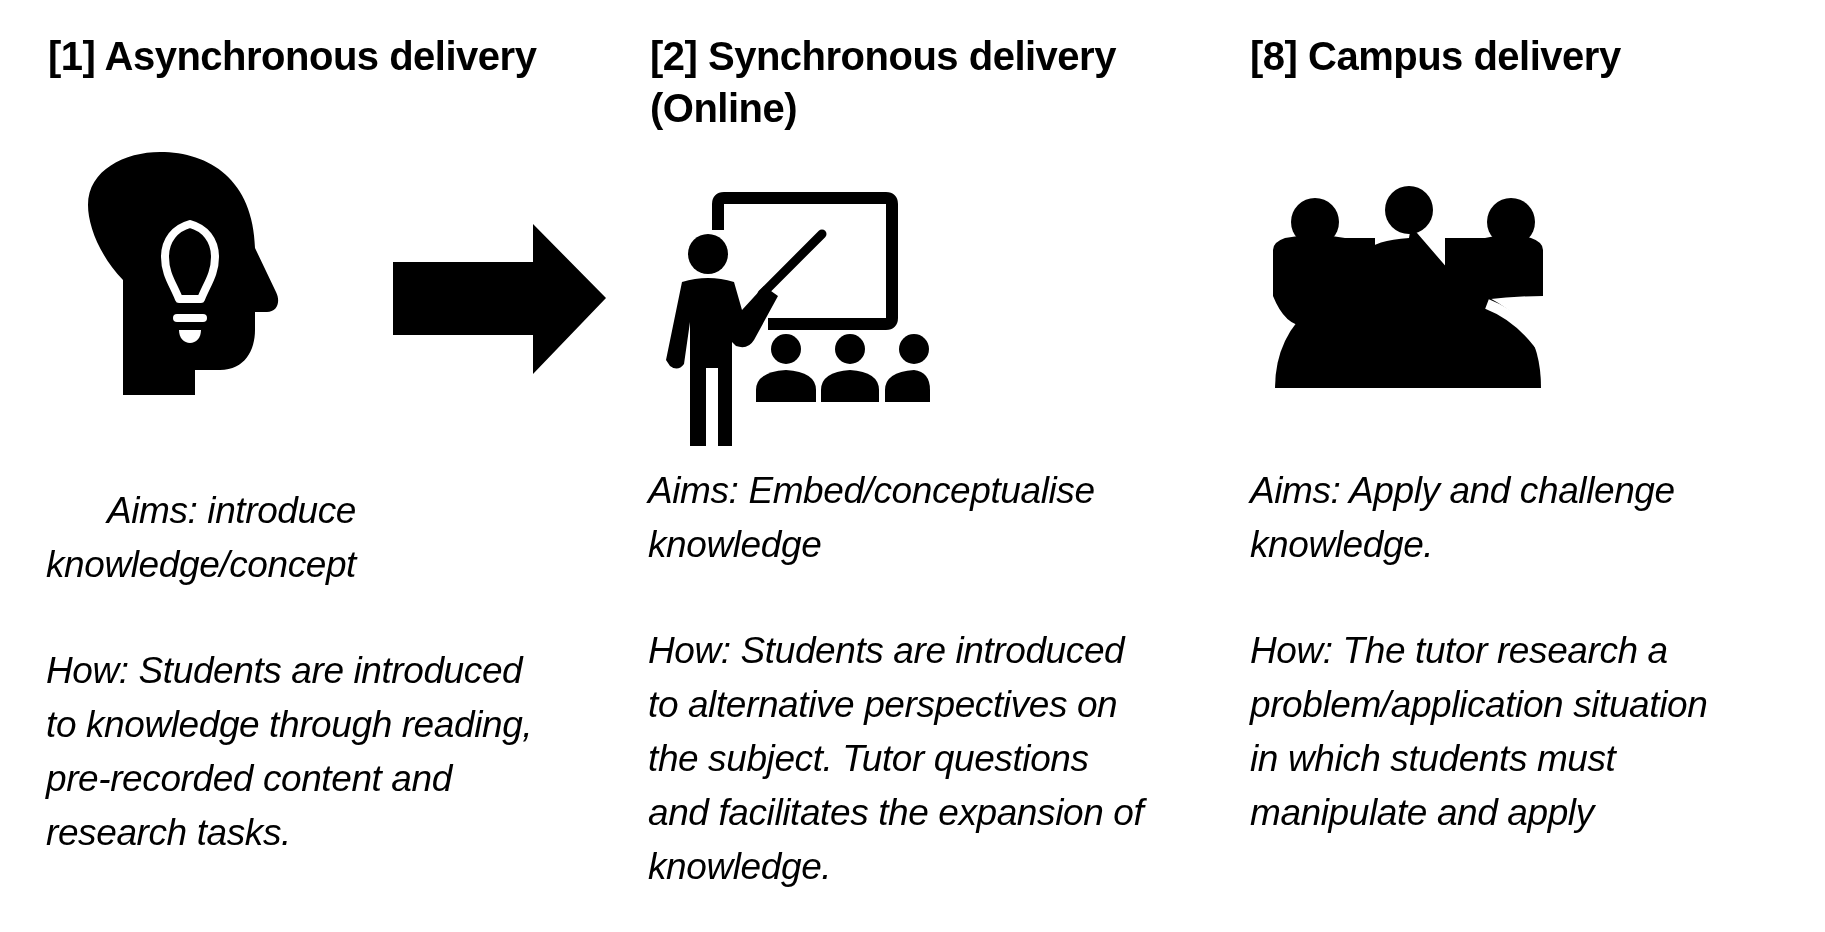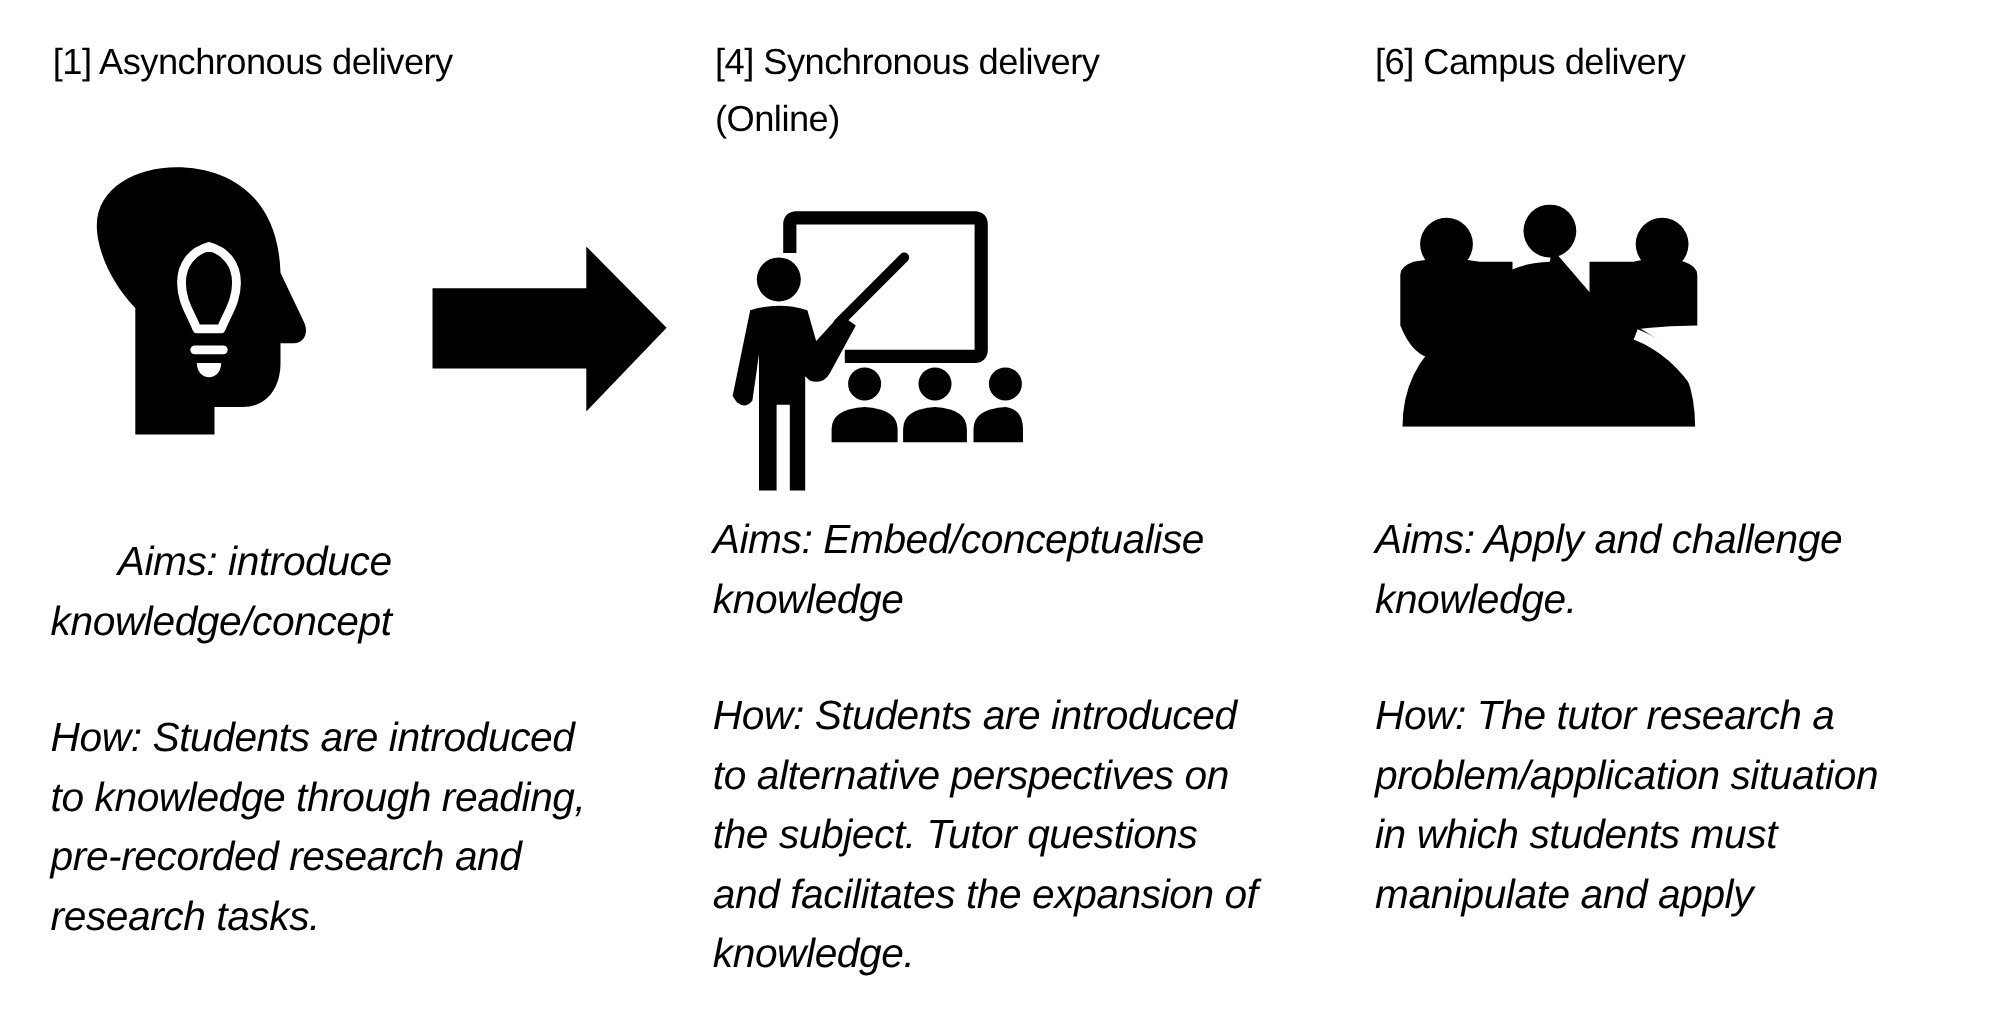--- a/index.html
+++ b/index.html
@@ -1,20 +1,20 @@
 <!DOCTYPE html>
 <html><head>
 <meta charset="utf-8">
 <style>
   html, body { margin: 0; padding: 0; background: #ffffff; }
   body { width: 1825px; height: 932px; position: relative; overflow: hidden; color: #000; }
   .title {
     position: absolute; margin: 0;
-    font-family: "Liberation Sans", sans-serif; font-weight: normal;
-    font-size: 33px; line-height: 52px; letter-spacing: -0.5px;
+    font-family: "Liberation Sans", sans-serif; font-weight: bold;
+    font-size: 40px; line-height: 52px; letter-spacing: -0.5px;
   }
   .para {
     position: absolute; margin: 0;
     font-family: "Liberation Sans", sans-serif; font-style: italic;
     font-size: 37px; line-height: 54px; letter-spacing: -0.4px;
   }
   .line { display: block; white-space: nowrap; }
   .icon { position: absolute; }
   .icon svg { display: block; }
 </style>
@@ -46,26 +46,26 @@
 </div>
 
 <p class="para" style="left:46px; top:484px;text-align:right;">
   <span class="line">Aims: introduce</span>
   <span class="line">knowledge/concept</span>
 </p>
 
 <p class="para" style="left:46px; top:644px;">
   <span class="line">How: Students are introduced</span>
   <span class="line">to knowledge through reading,</span>
-  <span class="line">pre-recorded research and</span>
+  <span class="line">pre-recorded content and</span>
   <span class="line">research tasks.</span>
 </p>
 
 <h2 class="title" style="left:650px; top:30px;">
-  <span class="line">[4] Synchronous delivery</span>
+  <span class="line">[2] Synchronous delivery</span>
   <span class="line">(Online)</span>
 </h2>
 
 <div class="icon" style="left:650px; top:190px;">
   <svg width="280" height="258" viewBox="0 0 280 258">
 
     <path fill="none" stroke="#000" stroke-width="12" stroke-linejoin="round" d="M68 40 L68 14 Q68 8 74 8 L236 8 Q242 8 242 14 L242 128 Q242 134 236 134 L118 134"></path>
 
     <circle cx="58" cy="64" r="20" fill="#000"></circle>
 
@@ -91,21 +91,21 @@
 
 <p class="para" style="left:648px; top:624px;">
   <span class="line">How: Students are introduced</span>
   <span class="line">to alternative perspectives on</span>
   <span class="line">the subject. Tutor questions</span>
   <span class="line">and facilitates the expansion of</span>
   <span class="line">knowledge.</span>
 </p>
 
 <h2 class="title" style="left:1250px; top:30px;">
-  <span class="line">[6] Campus delivery</span>
+  <span class="line">[8] Campus delivery</span>
 </h2>
 
 <div class="icon" style="left:1265px; top:186px;">
   <svg width="285" height="202" viewBox="0 0 285 202">
 
     <circle cx="50" cy="36" r="24" fill="#000"></circle>
     <circle cx="144" cy="24" r="24" fill="#000"></circle>
     <circle cx="246" cy="36" r="24" fill="#000"></circle>
 
     <path fill="#000" d="M8 110 L8 64 Q8 56 20 52 Q50 46 80 52 L110 52 L110 140 L40 140 Q20 140 8 110 Z"></path>

